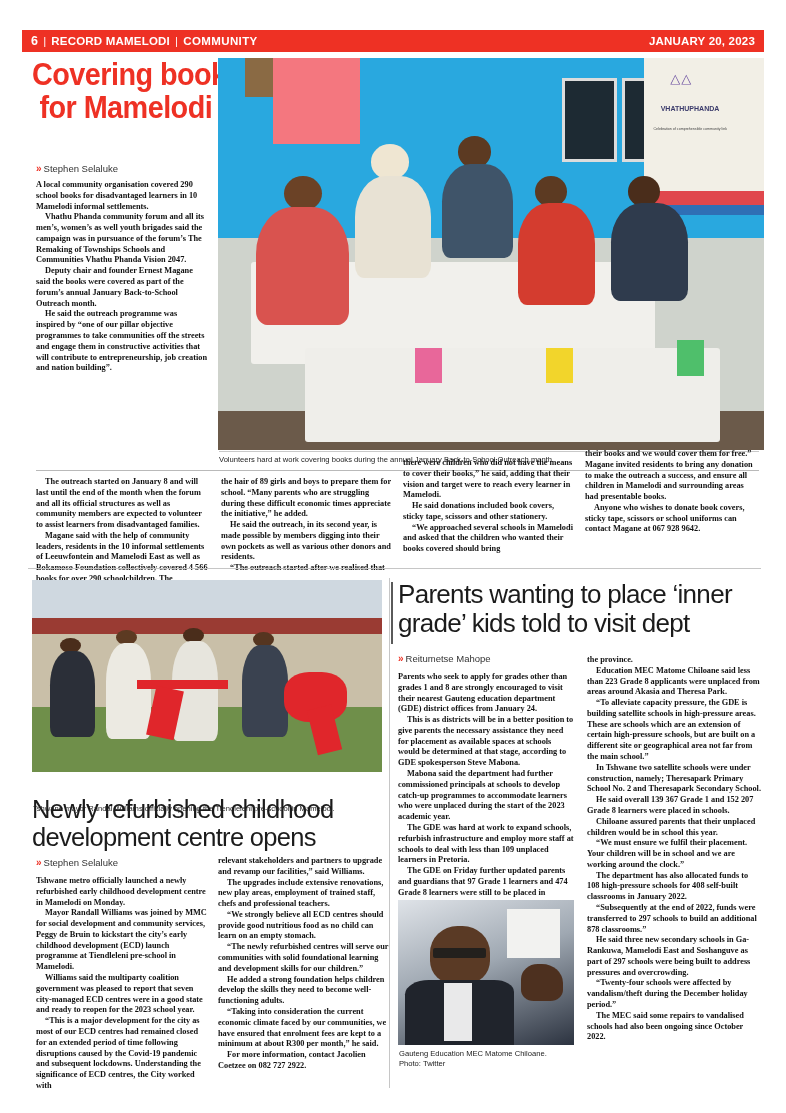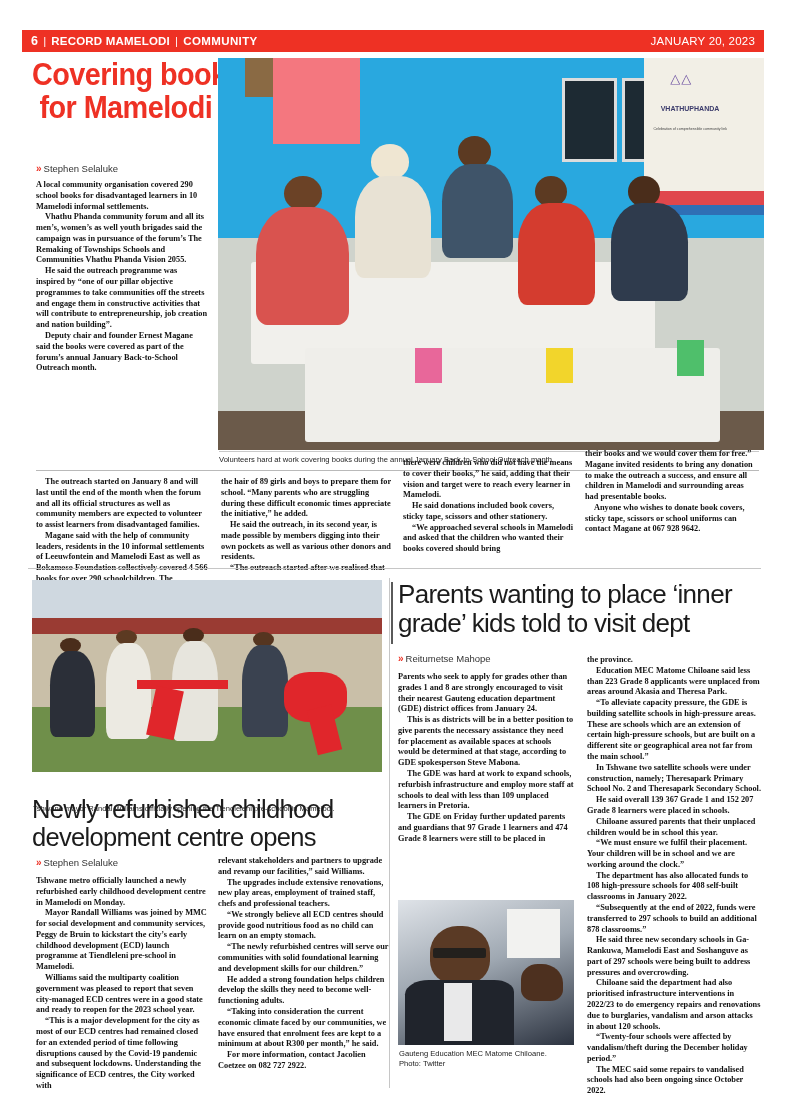--- a/index.html
+++ b/index.html
@@ -15,21 +15,21 @@
     background:#ee3124;color:#fff;display:flex;align-items:center;
     justify-content:space-between;padding:0 9px;box-sizing:border-box;
   }
   .mast-left{display:flex;align-items:center;gap:5px;
     font-family:"Liberation Sans", sans-serif;font-weight:bold;font-size:11.5px;
     letter-spacing:.2px;}
   .mast-left .pg{font-size:12.5px;}
   .mast-left .sep{font-weight:normal;opacity:.95;}
   .mast-left .pub{font-weight:bold;}
   .mast-left .sec{font-weight:bold;letter-spacing:.4px;}
-  .mast-right{font-family:"Liberation Sans", sans-serif;font-weight:normal;
+  .mast-right{font-family:"Liberation Sans", sans-serif;font-weight:bold;
     font-size:11.5px;letter-spacing:.2px;}
 
   
   .a1-head{
     position:absolute;left:32px;top:58px;width:350px;
     font-family:"Liberation Sans", sans-serif;font-weight:bold;
     color:#ee3124;font-size:31px;line-height:1.07;
     letter-spacing:-0.6px;transform:scaleX(.93);transform-origin:left top;
   }
   .a1-head .l2{padding-left:8px;}
@@ -200,23 +200,23 @@
     <div class="ph" style="left:84%;top:72%;width:5%;height:9%;background:#4fbf6b;"></div>
   </div>
 
   <div class="caprule" style="left:219px;top:451px;width:540px;"></div>
   <div class="cap cap1">Volunteers hard at work covering books during the annual January Back-to-School Outreach month.</div>
 
   <div class="rule" style="left:36px;top:470px;width:723px;height:1px;"></div>
 
   <div class="col a1c1">
     <p class="nf">A local community organisation covered 290 school books for disadvantaged learners in 10 Mamelodi informal settlements.</p>
-    <p>Vhathu Phanda community forum and all its men’s, women’s as well youth brigades said the campaign was in pursuance of the forum’s The Remaking of Townships Schools and Communities Vhathu Phanda Vision 2055.</p>
+    <p>Vhathu Phanda community forum and all its men’s, women’s as well youth brigades said the campaign was in pursuance of the forum’s The Remaking of Townships Schools and Communities Vhathu Phanda Vision 2047.</p>
+    <p>Deputy chair and founder Ernest Magane said the books were covered as part of the forum’s annual January Back-to-School Outreach month.</p>
     <p>He said the outreach programme was inspired by “one of our pillar objective programmes to take communities off the streets and engage them in constructive activities that will contribute to entrepreneurship, job creation and nation building”.</p>
-    <p>Deputy chair and founder Ernest Magane said the books were covered as part of the forum’s annual January Back-to-School Outreach month.</p>
   </div>
   <div class="col a1c1b">
     <p>The outreach started on January 8 and will last until the end of the month when the forum and all its official structures as well as community members are expected to volunteer to assist learners from disadvantaged families.</p>
     <p>Magane said with the help of community leaders, residents in the 10 informal settlements of Leeuwfontein and Mamelodi East as well as Bokamoso Foundation collectively covered 4 566 books for over 290 schoolchildren. The stakeholders also donated 14 school uniforms as well as did</p>
   </div>
   <div class="col a1c2">
     <p class="nf">the hair of 89 girls and boys to prepare them for school. “Many parents who are struggling during these difficult economic times appreciate the initiative,” he added.</p>
     <p>He said the outreach, in its second year, is made possible by members digging into their own pockets as well as various other donors and residents.</p>
     <p>“The outreach started after we realised that</p>
   </div>
@@ -287,35 +287,35 @@
   </div>
 
   <div class="byline a2-byline">
     <span class="arrows">»</span>
     <span>Reitumetse Mahope</span>
   </div>
 
   <div class="col a2c1">
     <p class="nf">Parents who seek to apply for grades other than grades 1 and 8 are strongly encouraged to visit their nearest Gauteng education department (GDE) district offices from January 24.</p>
     <p>This is as districts will be in a better position to give parents the necessary assistance they need for placement as available spaces at schools would be determined at that stage, according to GDE spokesperson Steve Mabona.</p>
+    <p>Mabona said the department had further commissioned principals at schools to develop catch-up programmes to accommodate learners who were unplaced during the start of the 2023 academic year.</p>
     <p>The GDE was hard at work to expand schools, refurbish infrastructure and employ more staff at schools to deal with less than 109 unplaced learners in Pretoria.</p>
     <p>The GDE on Friday further updated parents and guardians that 97 Grade 1 learners and 474 Grade 8 learners were still to be placed in</p>
   </div>
   <div class="col a2c2">
     <p class="nf">the province.</p>
     <p>Education MEC Matome Chiloane said less than 223 Grade 8 applicants were unplaced from areas around Akasia and Theresa Park.</p>
     <p>“To alleviate capacity pressure, the GDE is building satellite schools in high-pressure areas. These are schools which are an extension of certain high-pressure schools, but are built on a different site or geographical area not far from the main school.”</p>
     <p>In Tshwane two satellite schools were under construction, namely; Theresapark Primary School No. 2 and Theresapark Secondary School.</p>
     <p>He said overall 139 367 Grade 1 and 152 207 Grade 8 learners were placed in schools.</p>
     <p>Chiloane assured parents that their unplaced children would be in school this year.</p>
     <p>“We must ensure we fulfil their placement. Your children will be in school and we are working around the clock.”</p>
     <p>The department has also allocated funds to 108 high-pressure schools for 408 self-built classrooms in January 2022.</p>
     <p>“Subsequently at the end of 2022, funds were transferred to 297 schools to build an additional 878 classrooms.”</p>
     <p>He said three new secondary schools in Ga-Rankuwa, Mamelodi East and Soshanguve as part of 297 schools were being built to address pressures and overcrowding.</p>
-    <p>Chiloane said the department had also prioritised infrastructure interventions in 2022/23 to do emergency repairs and renovations due to burglaries, vandalism and arson attacks in about 120 schools.</p>
     <p>“Twenty-four schools were affected by vandalism/theft during the December holiday period.”</p>
     <p>The MEC said some repairs to vandalised schools had also been ongoing since October 2022.</p>
   </div>
 
   <div class="photo3">
     <div class="p3-bg"></div>
     <div class="p3-paper"></div>
     <div class="p3-face"></div>
     <div class="p3-glass"></div>
     <div class="p3-body"></div>

